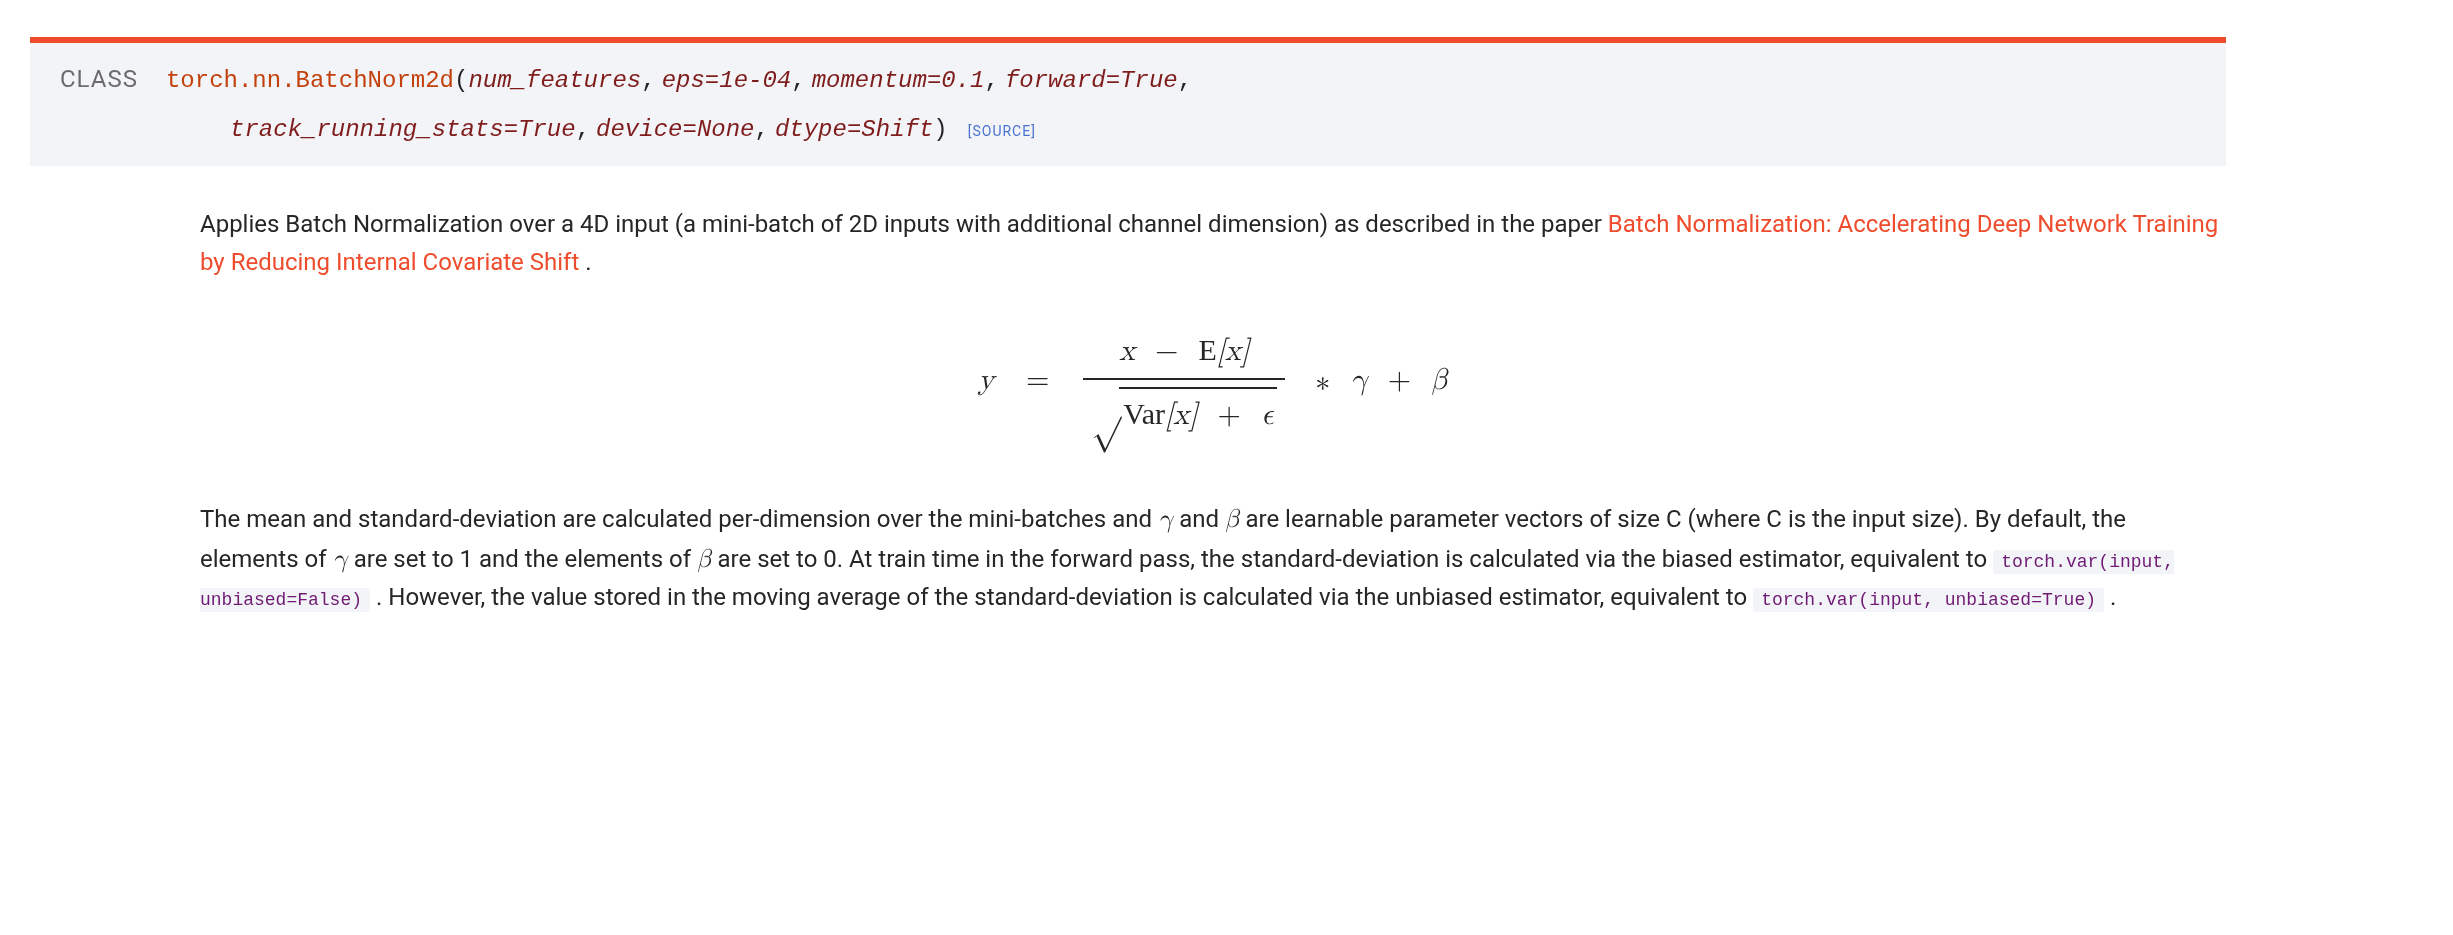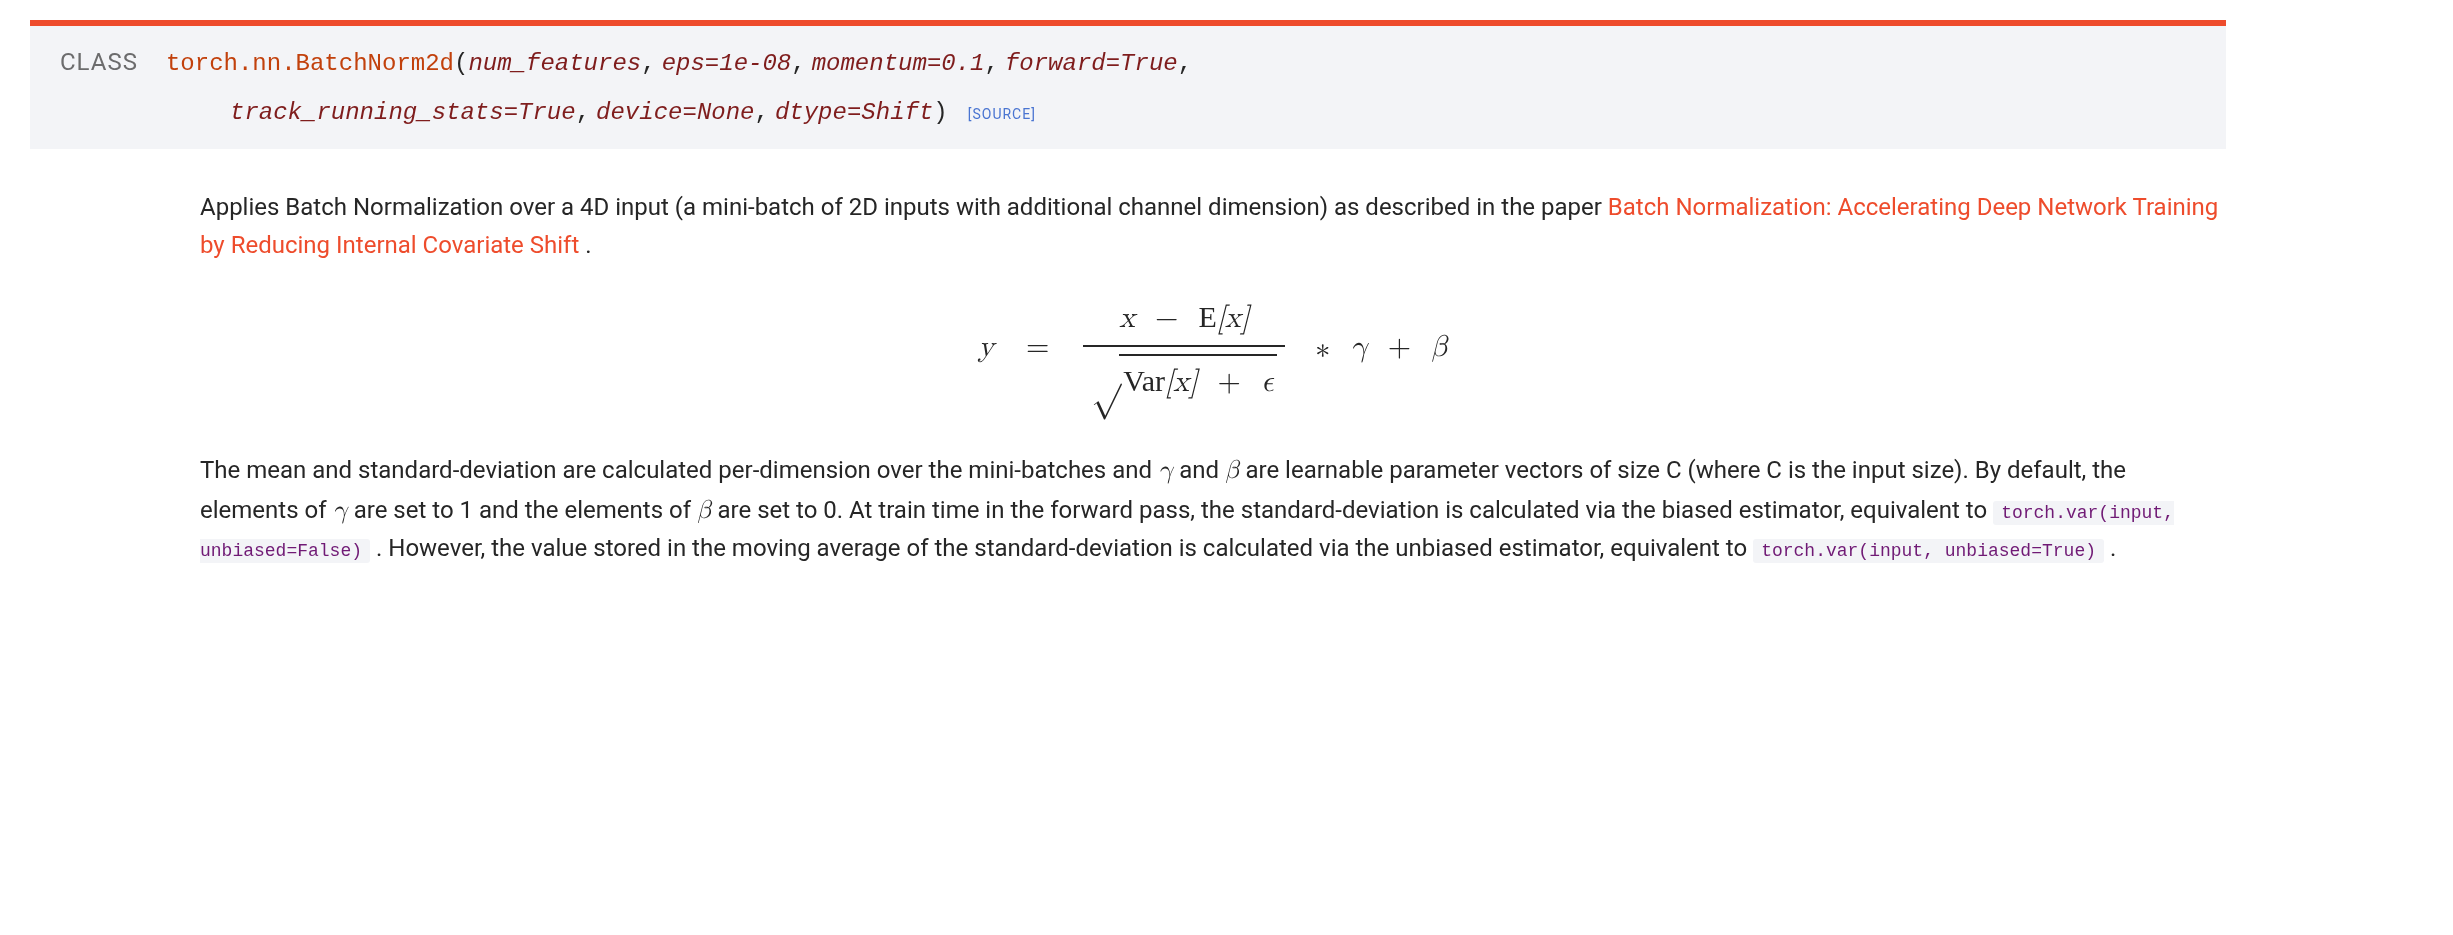--- a/index.html
+++ b/index.html
@@ -7,21 +7,21 @@
     padding: 0;
     font-family: -apple-system, BlinkMacSystemFont, "Segoe UI", Roboto, "Helvetica Neue", Arial, sans-serif;
     color: #262626;
     background: #fff;
     font-size: 24px;
     line-height: 1.55;
   }
 
   .page {
     width: 2256px;
-    padding-top: 20px;
+    padding-top: 37px;
   }
 
   
   .sig-wrap {
     margin: 0 30px 40px 30px;
     border-top: 6px solid #ee4c2c;
     background: #f3f4f7;
     padding: 18px 0 18px 0;
   }
   .sig-line1, .sig-line2 {
@@ -79,21 +79,21 @@
     margin: 30px 0 44px 0;
     font-size: 30px;
     font-family: "Latin Modern Math", "STIX Two Math", "Cambria Math", Georgia, serif;
   }
   .formula .lhs { font-style: italic; margin-right: 8px; }
   .formula .eq  { margin: 0 14px; }
   .frac {
     display: inline-block;
     vertical-align: middle;
     text-align: center;
-    margin: 0 10px;
+    margin: 16px 10px;
   }
   .frac .num {
     display: block;
     padding: 0 8px 4px 8px;
     border-bottom: 2px solid #262626;
   }
   .frac .den {
     display: block;
     padding: 4px 8px 0 8px;
   }
@@ -129,21 +129,21 @@
 
 <div class="page">
 
   <div class="sig-wrap">
     <div class="sig-line1">
       <span class="class-badge">CLASS</span>
       <span class="mono sig-name">torch.nn.BatchNorm2d</span>
       <span class="mono sig-paren">(</span>
       <span class="mono sig-param">num_features</span>
         <span class="mono sig-comma">,</span>
-      <span class="mono sig-param">eps=1e-08</span>
+      <span class="mono sig-param">eps=1e-04</span>
         <span class="mono sig-comma">,</span>
       <span class="mono sig-param">momentum=0.1</span>
         <span class="mono sig-comma">,</span>
       <span class="mono sig-param">forward=True</span>
         <span class="mono sig-comma">,</span>
     </div>
     <div class="sig-line2">
       <span class="mono sig-param">track_running_stats=True</span>
         <span class="mono sig-comma">,</span>
       <span class="mono sig-param">device=None</span>

